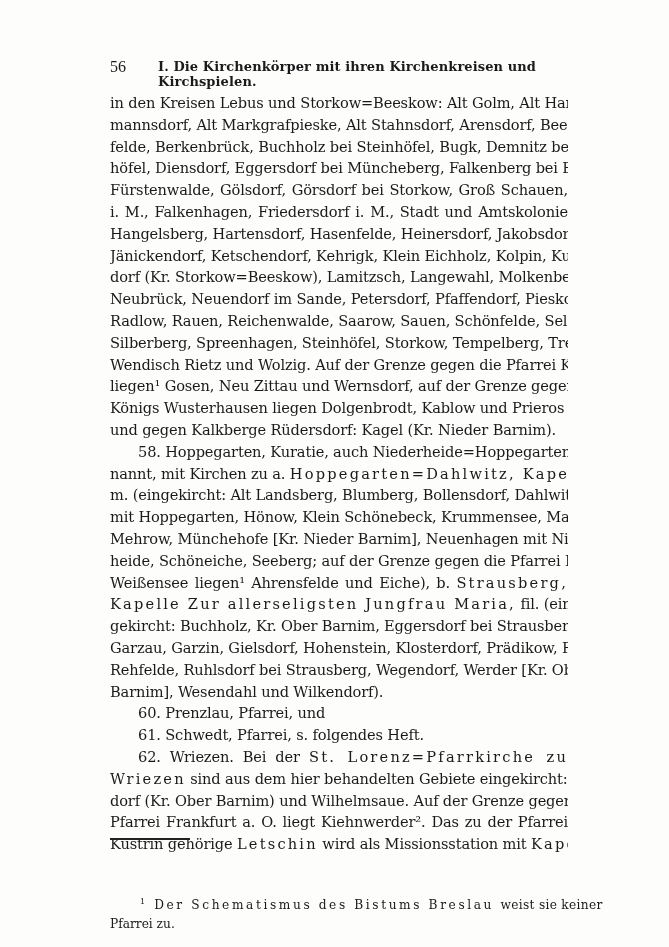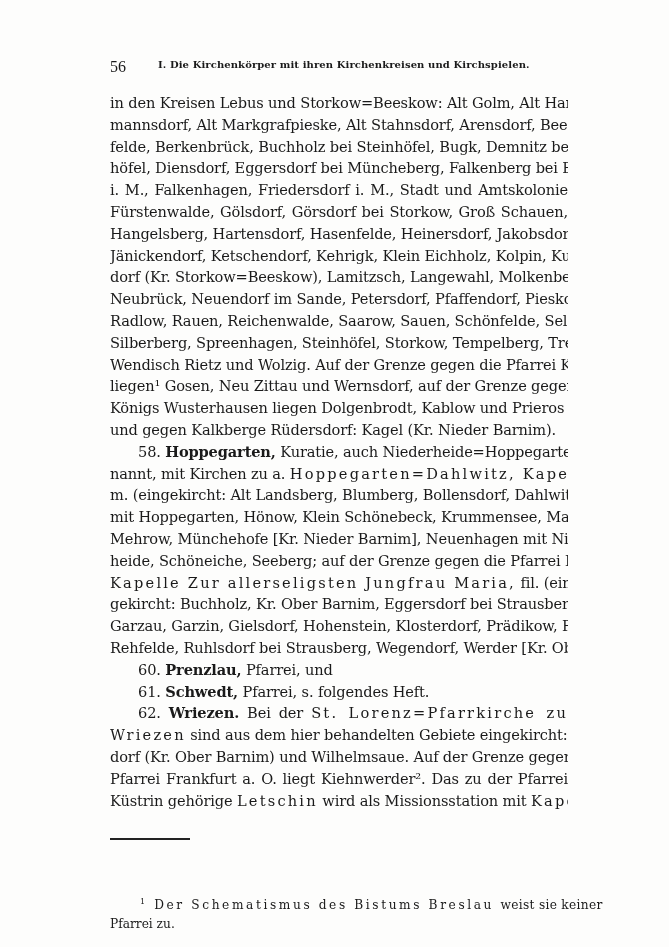--- a/index.html
+++ b/index.html
@@ -3,29 +3,29 @@
   <meta charset="utf-8">
   <style>
     html, body { margin: 0; padding: 0; }
     body {
       width: 669px; height: 947px; background: #ffffff; overflow: hidden;
       font-family: "DejaVu Serif", serif; color: #1a1a1a; position: relative;
     }
     .page { position: absolute; left: 0; top: 0; width: 669px; height: 947px; background: #fdfdfc; }
     .header { position: absolute; top: 58px; left: 110px; width: 450px; height: 22px; font-size: 13.5px; }
     .page-number { position: absolute; left: 0; top: 0; font-family: "Liberation Serif", serif; font-size: 16px; }
-    .running-head { position: absolute; left: 48px; top: 1px; font-weight: bold; font-size: 10px; letter-spacing: 0.1px; }
+    .running-head { position: absolute; left: 48px; top: 1px; font-weight: bold; font-size: 13px; letter-spacing: 0.1px; }
     .body { position: absolute; top: 92px; left: 110px; width: 458px; }
     .line {
       height: 21.8px; line-height: 21.8px; font-size: 14.6px; white-space: nowrap;
       text-align: justify; text-align-last: justify; overflow: hidden; letter-spacing: -0.15px;
     }
     .line.last { text-align-last: left; }
     .line.indent { padding-left: 28px; }
-    .line b, .bold { font-weight: bold; }
+    .line b, .bold { font-weight: normal; }
     .spaced { letter-spacing: 2.2px; }
     .rule { position: absolute; left: 110px; top: 838px; width: 80px; height: 1.5px; background: #222; }
     .footnotes { position: absolute; left: 110px; top: 852px; width: 458px; font-size: 12.2px; }
     .fn-line { height: 19px; line-height: 19px; white-space: nowrap; }
     .fn-line.indent { padding-left: 30px; margin-top: 44px; }
     .fn-spaced { letter-spacing: 2.6px; text-align: justify; text-align-last: justify; }
     sup { font-size: 8px; vertical-align: 5px; line-height: 0; }
   </style>
 </head>
 <body>
@@ -35,22 +35,22 @@
   <div class="header">
     <span class="page-number">56</span>
     <span class="running-head">I. Die Kirchenkörper mit ihren Kirchenkreisen und Kirchspielen.</span>
   </div>
 
   <div class="body">
     <div class="line">in den Kreisen Lebus und Storkow=Beeskow: Alt Golm, Alt Hart-</div>
     <div class="line">mannsdorf, Alt Markgrafpieske, Alt Stahnsdorf, Arensdorf, Beer-</div>
     <div class="line">felde, Berkenbrück, Buchholz bei Steinhöfel, Bugk, Demnitz bei Stein-</div>
     <div class="line">höfel, Diensdorf, Eggersdorf bei Müncheberg, Falkenberg bei Briesen</div>
+    <div class="line">Fürstenwalde, Gölsdorf, Görsdorf bei Storkow, Groß Schauen,</div>
     <div class="line">i. M., Falkenhagen, Friedersdorf i. M., Stadt und Amtskolonie</div>
-    <div class="line">Fürstenwalde, Gölsdorf, Görsdorf bei Storkow, Groß Schauen,</div>
     <div class="line">Hangelsberg, Hartensdorf, Hasenfelde, Heinersdorf, Jakobsdorf i. M.,</div>
     <div class="line">Jänickendorf, Ketschendorf, Kehrigk, Klein Eichholz, Kolpin, Kuners-</div>
     <div class="line">dorf (Kr. Storkow=Beeskow), Lamitzsch, Langewahl, Molkenberg,</div>
     <div class="line">Neubrück, Neuendorf im Sande, Petersdorf, Pfaffendorf, Pieskow,</div>
     <div class="line">Radlow, Rauen, Reichenwalde, Saarow, Sauen, Schönfelde, Selchow,</div>
     <div class="line">Silberberg, Spreenhagen, Steinhöfel, Storkow, Tempelberg, Trebus,</div>
     <div class="line">Wendisch Rietz und Wolzig.  Auf der Grenze gegen die Pfarrei Köpenick</div>
     <div class="line">liegen¹ Gosen, Neu Zittau und Wernsdorf, auf der Grenze gegen</div>
     <div class="line">Königs Wusterhausen liegen Dolgenbrodt, Kablow und Prieros und</div>
     <div class="line last">und gegen Kalkberge Rüdersdorf: Kagel (Kr. Nieder Barnim).</div>
@@ -62,26 +62,31 @@
     </div>
     <div class="line">
       <span>nannt, mit Kirchen zu a.</span>
       <span class="spaced">Hoppegarten=Dahlwitz, Kapelle,</span>
     </div>
     <div class="line">m. (eingekircht: Alt Landsberg, Blumberg, Bollensdorf, Dahlwitz</div>
     <div class="line">mit Hoppegarten, Hönow, Klein Schönebeck, Krummensee, Mahlsdorf,</div>
     <div class="line">Mehrow, Münchehofe [Kr. Nieder Barnim], Neuenhagen mit Nieder-</div>
     <div class="line">heide, Schöneiche, Seeberg; auf der Grenze gegen die Pfarrei Neu</div>
     <div class="line">
+      <span>Weißensee liegen¹ Ahrensfelde und Eiche),  b.</span>
+      <span class="spaced">Strausberg,</span>
+    </div>
+    <div class="line">
       <span class="spaced">Kapelle Zur allerseligsten Jungfrau Maria,</span>
       <span>fil. (ein-</span>
     </div>
     <div class="line">gekircht: Buchholz, Kr. Ober Barnim, Eggersdorf bei Strausberg,</div>
     <div class="line">Garzau, Garzin, Gielsdorf, Hohenstein, Klosterdorf, Prädikow, Prötzel,</div>
     <div class="line">Rehfelde, Ruhlsdorf bei Strausberg, Wegendorf, Werder [Kr. Ober</div>
+    <div class="line last">Barnim], Wesendahl und Wilkendorf).</div>
 
     <div class="line indent last">
       <span>60.</span>
       <b>Prenzlau,</b>
       <span>Pfarrei, und</span>
     </div>
     <div class="line indent last">
       <span>61.</span>
       <b>Schwedt,</b>
       <span>Pfarrei, s. folgendes Heft.</span>

